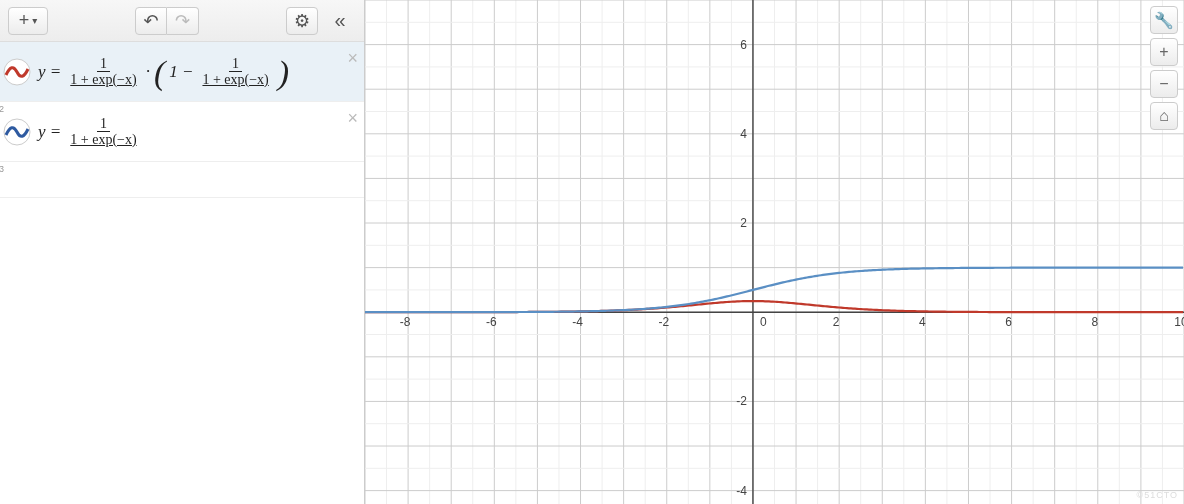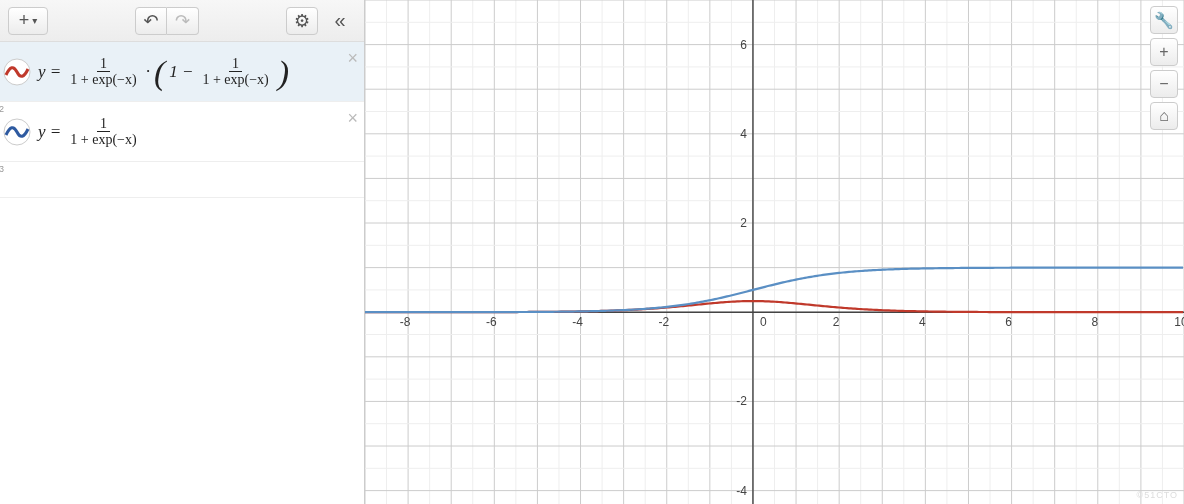--- a/index.html
+++ b/index.html
@@ -16,21 +16,21 @@
   .undo-redo .tbtn + .tbtn { border-radius: 0 4px 4px 0; border-left: none; }
   .expr-list { flex: 1; overflow-y: auto; }
   .expr-row { position: relative; display: flex; align-items: center; min-height: 60px; border-bottom: 1px solid #eee; padding: 10px 30px 10px 0; }
   .expr-row.selected { background: #e9f1f7; }
   .row-num { position:absolute; left:-1px; top:2px; font-size:9px; color:#999; }
   .wave-icon { width: 30px; height: 30px; margin: 0 6px 0 2px; flex-shrink:0; }
   .expr-body { flex:1; font-family: 'Times New Roman', serif; font-style: italic; font-size: 17px; color:#222; display:flex; align-items:center; gap:4px; }
   .frac { display:inline-flex; flex-direction:column; align-items:center; font-style:normal; line-height:1.1; vertical-align:middle; margin:0 2px;}
   .frac .num { border-bottom:1px solid #222; padding:0 3px; font-size:14px; }
   .frac .den { padding:0 3px; font-size:14px; }
-  .fn { font-style:normal; }
+  .fn { font-style:normal;text-decoration:underline; }
   .paren { font-size:34px; font-weight:100; line-height:0.6; position:relative; top:2px; }
   .delete-x { position:absolute; right:6px; top:6px; color:#bbb; font-size:18px; cursor:pointer; }
   .graph-area { flex:1; position:relative; background:#fff; }
   .graph-svg { position:absolute; inset:0; }
   .right-icons { position:absolute; right:6px; top:6px; display:flex; flex-direction:column; gap:4px; }
   .rbtn { width:28px; height:28px; background:linear-gradient(#fff,#ececec); border:1px solid #ccc; border-radius:4px; display:flex; align-items:center; justify-content:center; color:#666; font-size:16px; cursor:pointer; }
   .axis-label { font-size:12px; fill:#444; font-family:Arial; }
   .grid-minor { stroke:#eee; stroke-width:1; }
   .grid-major { stroke:#ccc; stroke-width:1; }
   .axis-line { stroke:#444; stroke-width:1.4; }

